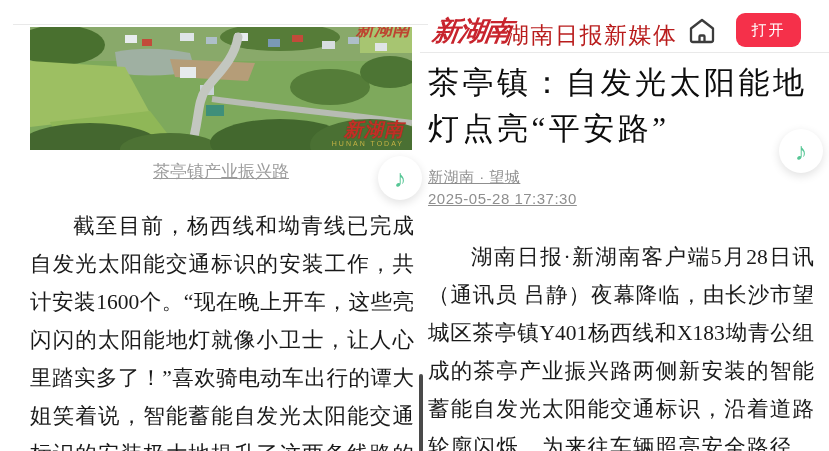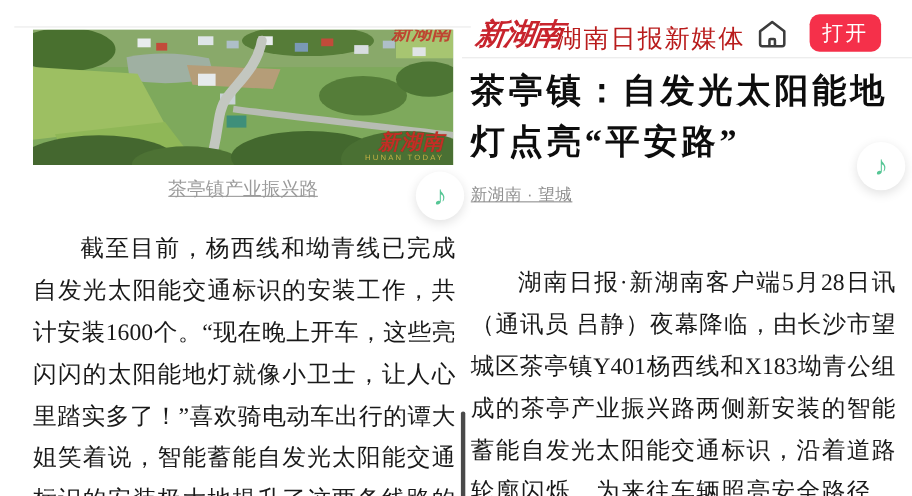--- a/index.html
+++ b/index.html
@@ -57,30 +57,30 @@
     font-style:italic; font-weight:bold; font-size:27px; color:#c8242d;
     transform:skewX(-8deg); letter-spacing:-1px; white-space:nowrap;
   }
   .brand {
     position:absolute; left:506px; top:20px; font-size:23px; color:#b91c1c;
     letter-spacing:1.5px;
   }
   .home-btn { position:absolute; left:686px; top:15px; width:32px; height:32px; cursor:pointer; }
   .open-btn {
     position:absolute; left:736px; top:13px; width:65px; height:34px;
-    background:#f5304a; border-radius:9px; color:#ffffff; font-size:19px;
+    background:#f5304a; border-radius:9px; color:#ffffff; font-size:15px;
     display:flex; align-items:center; justify-content:center; letter-spacing:2px;
     cursor:pointer; border:none;
   }
 
   
   .title {
     position:absolute; left:428px; top:60px; width:392px;
     font-family:"Liberation Serif","DejaVu Serif",serif;
-    font-weight:bold; font-size:31px; line-height:46px; color:#0d0d0d;
+    font-weight:normal; font-size:31px; line-height:46px; color:#0d0d0d;
     letter-spacing:3.5px;
   }
   .meta { position:absolute; color:#8f8f8f; font-size:15px; letter-spacing:.5px;text-decoration:underline; }
   .source { left:428px; top:168px; }
   .reads  { left:640px; top:168px; width:172px; text-align:right; }
   .date   { left:428px; top:190px; }
 
   
   .audio-fab {
     position:absolute; width:44px; height:44px; border-radius:50%;
@@ -169,20 +169,21 @@
       <path d="M16 5 L27 13.5 V25 a2 2 0 0 1 -2 2 H7 a2 2 0 0 1 -2 -2 V13.5 Z" fill="none" stroke="#3c3c3c" stroke-width="2.3" stroke-linejoin="round"></path>
       <path d="M13.5 27 v-5.5 a1 1 0 0 1 1 -1 h3 a1 1 0 0 1 1 1 V27" fill="none" stroke="#3c3c3c" stroke-width="2.3" stroke-linejoin="round"></path>
     </svg>
   </div>
 
   <button class="open-btn">打开</button>
 
   <div class="title">茶亭镇：自发光太阳能地灯点亮“平安路”</div>
 
   <div class="meta source">新湖南 · 望城</div>
+  <div class="meta date">2025-05-28 17:37:30</div>
 
   <div class="audio-fab fab-right">
     <span class="note">♪</span>
   </div>
 
   <div class="body-par par-right">湖南日报·新湖南客户端5月28日讯（通讯员 吕静）夜幕降临，由长沙市望城区茶亭镇Y401杨西线和X183坳青公组成的茶亭产业振兴路两侧新安装的智能蓄能自发光太阳能交通标识，沿着道路轮廓闪烁，为来往车辆照亮安全路径。近</div>
 
   <div class="scroll-thumb"></div>
 
 </div>

